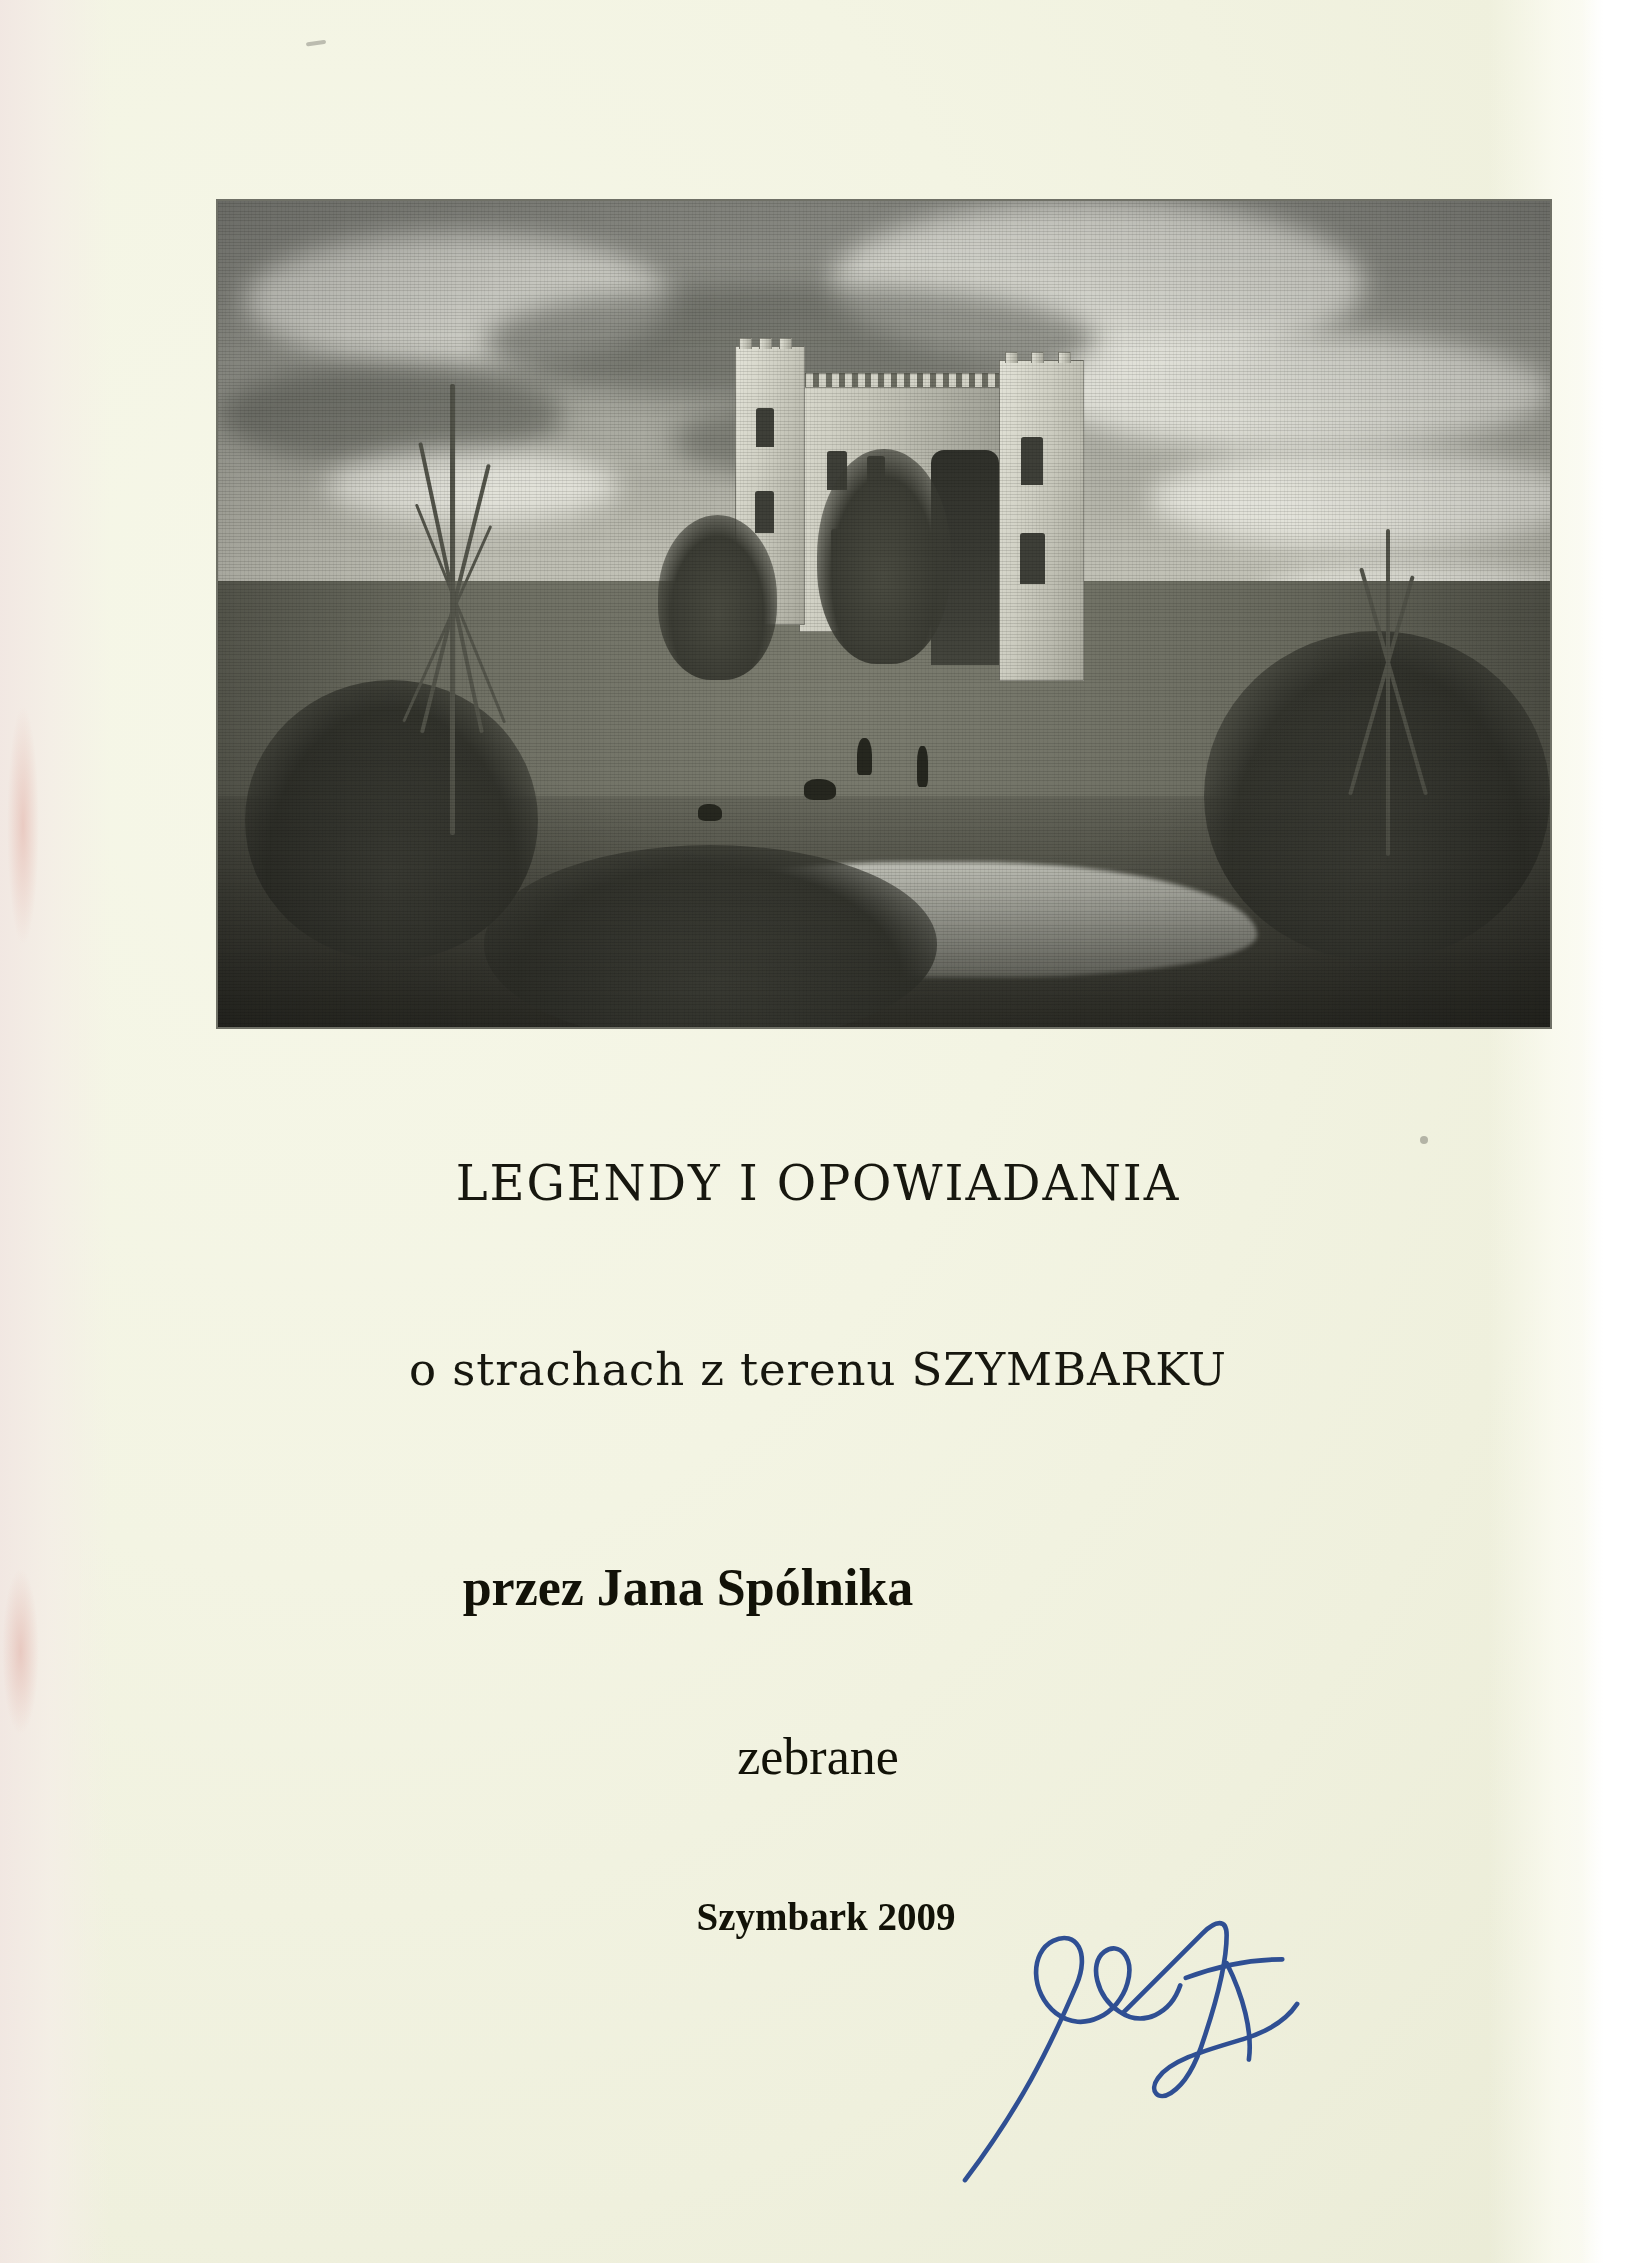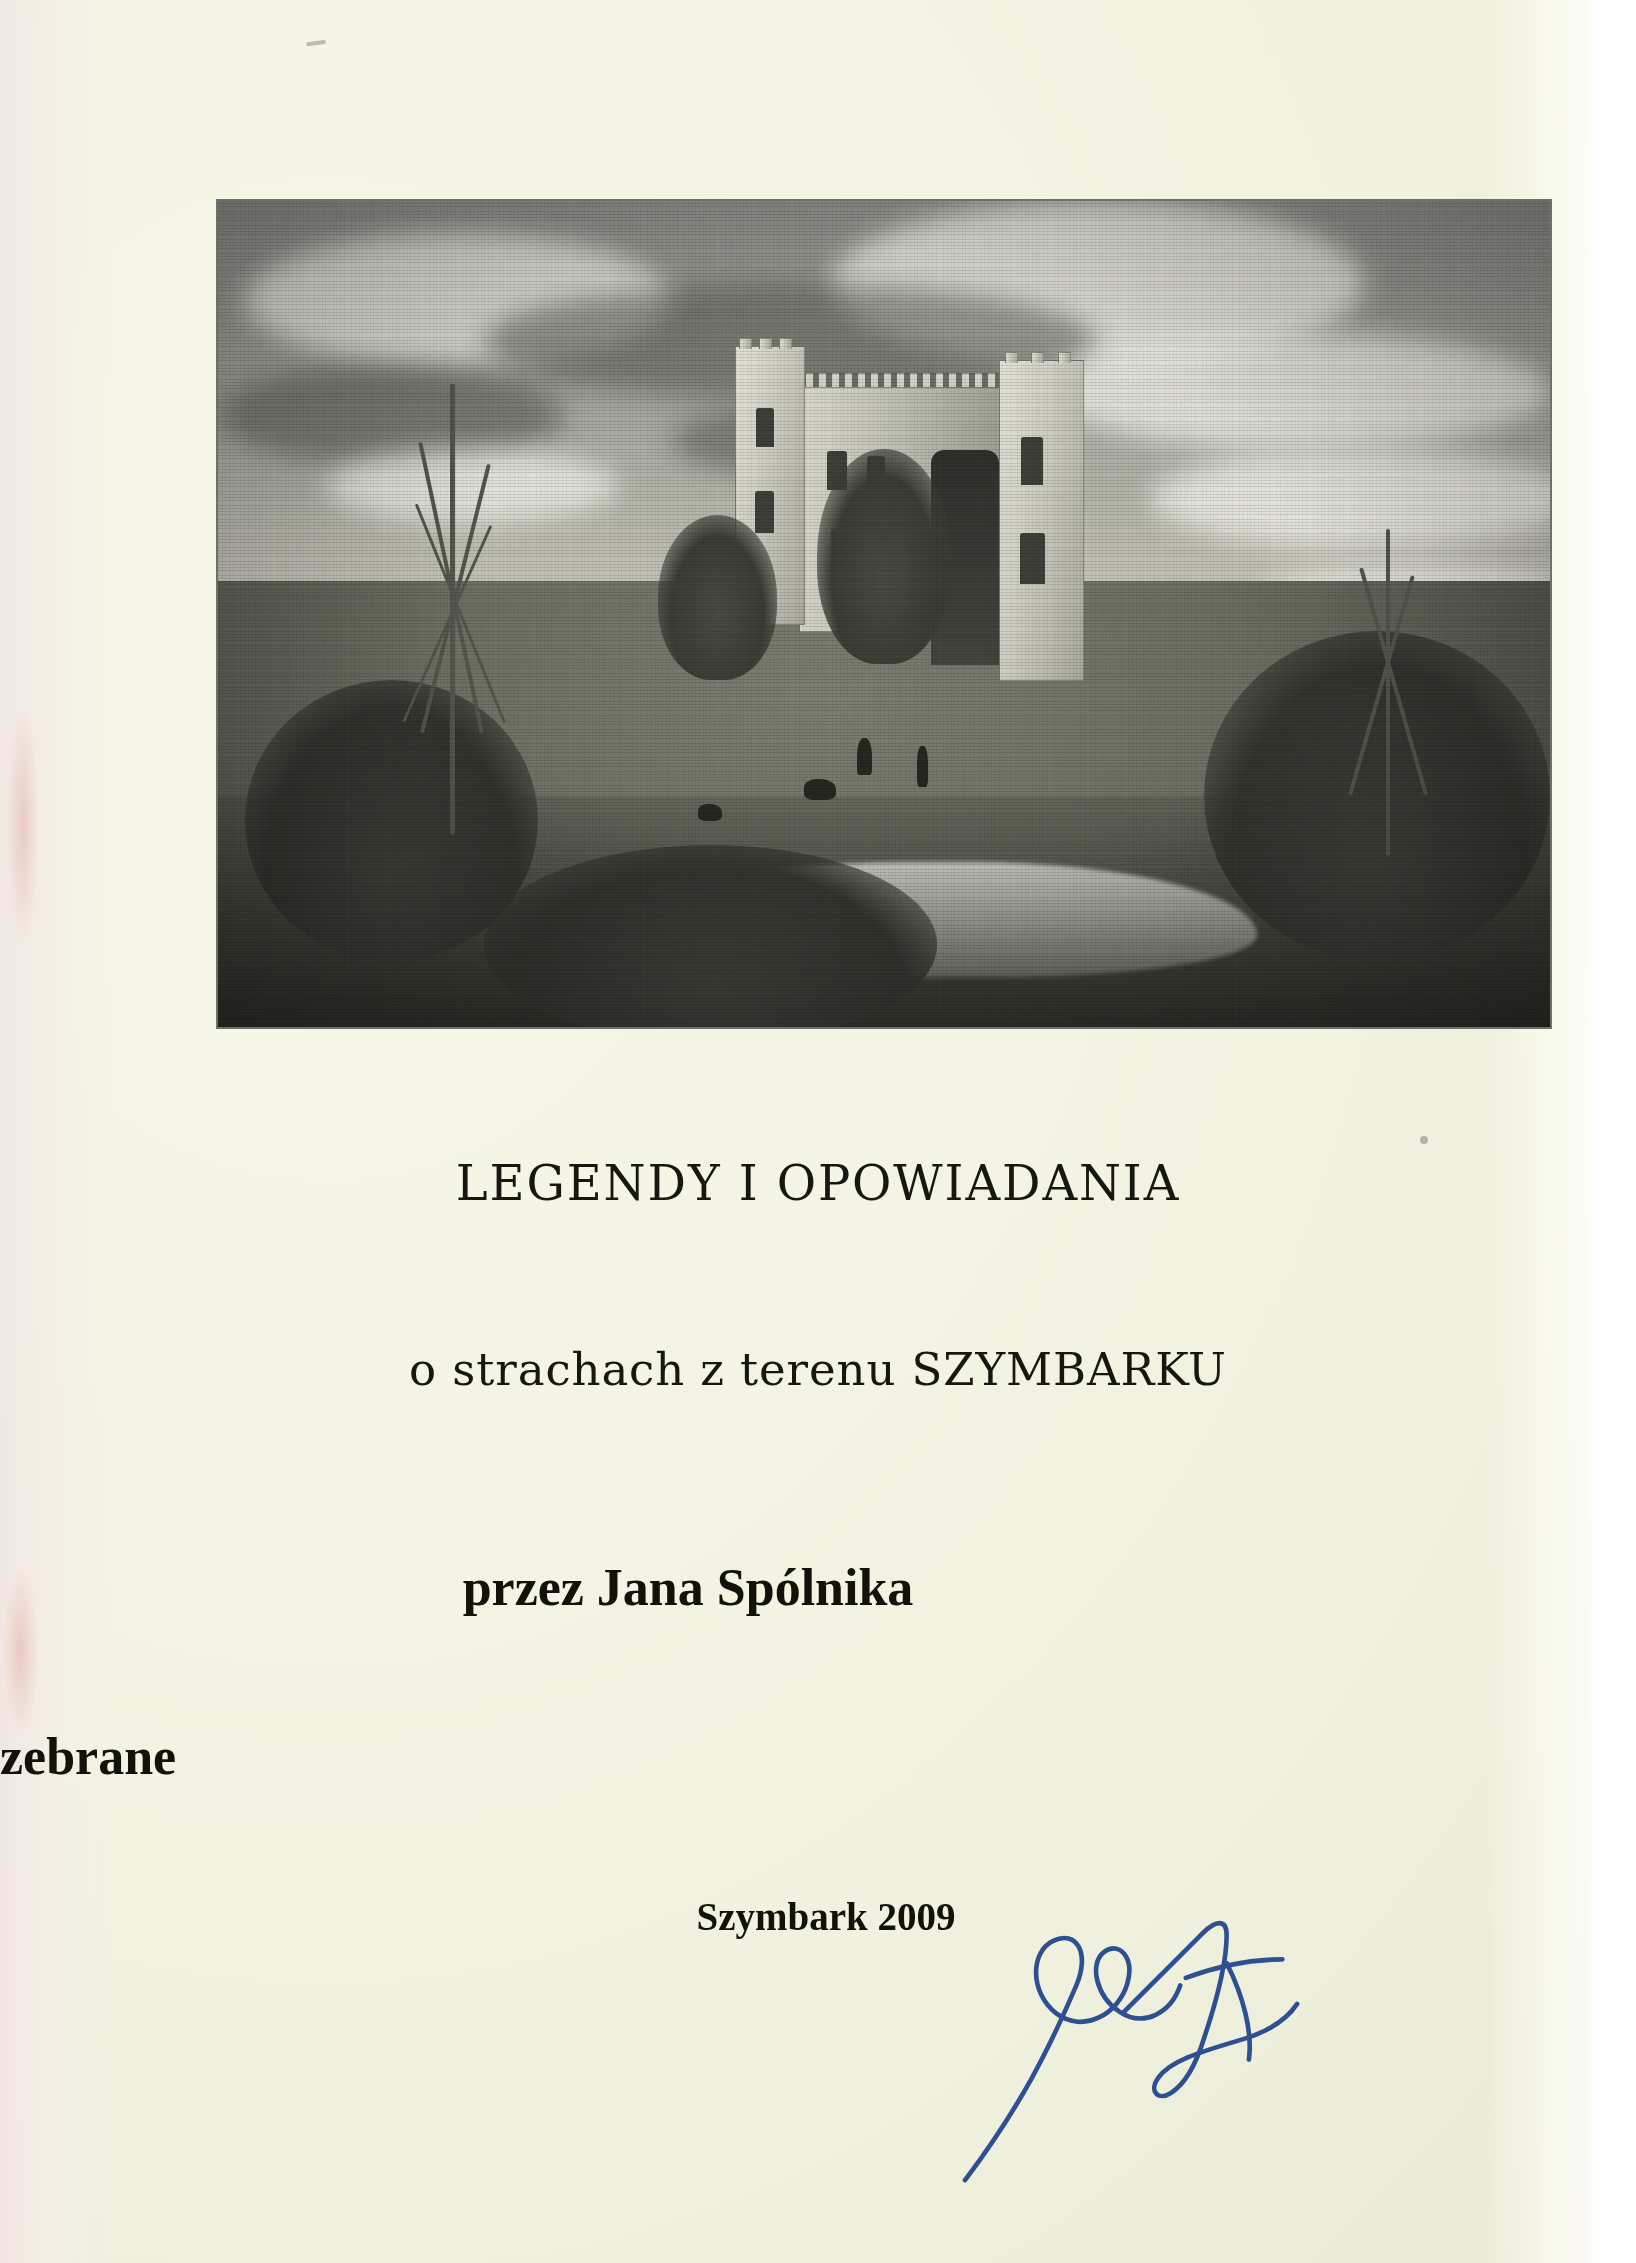--- a/index.html
+++ b/index.html
@@ -227,23 +227,23 @@
     text-align: center;
     font-family: "Liberation Serif", serif;
     font-weight: bold;
     font-size: 52px;
     color: #121208;
   }
   #collected-line {
     position: absolute;
     left: 0; top: 1727px;
     width: 1636px;
-    text-align: left;
+    text-align: center;
     font-family: "Liberation Serif", serif;
-    font-weight: bold;
+    font-weight: normal;
     font-size: 52px;
     color: #121208;
   }
   #place-year-line {
     position: absolute;
     left: 0; top: 1894px;
     width: 1636px;
     text-align: center;
     font-family: "Liberation Serif", serif;
     font-weight: bold;

